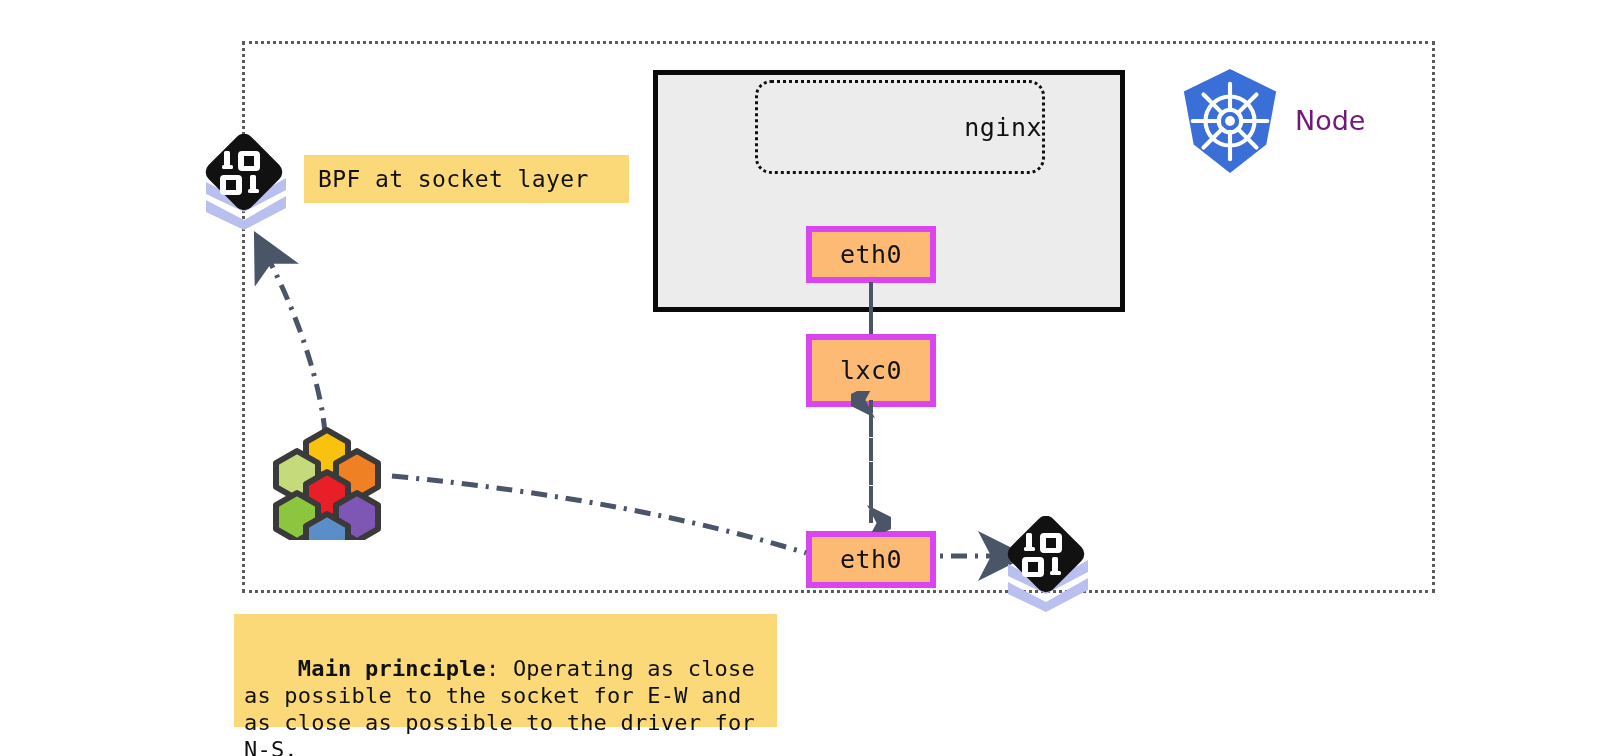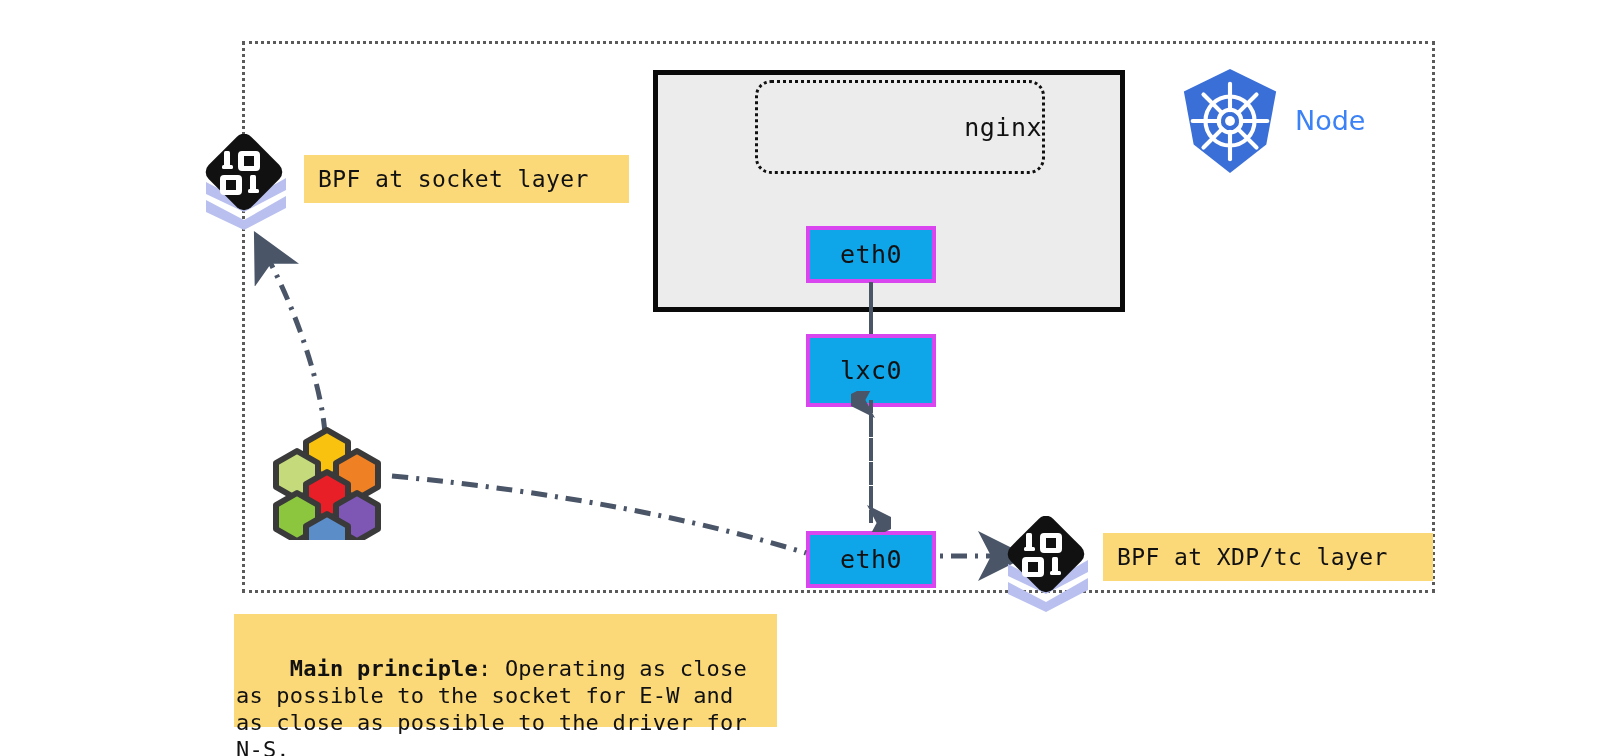--- a/index.html
+++ b/index.html
@@ -55,22 +55,22 @@
   }
   .nginx-label {
     font-size: 25px;
     color: #111111;
     letter-spacing: 0.5px;
   }
 
   
   .iface-box {
     position: absolute;
-    background: #0ea5e9;
-    border: 4px solid #d946ef;
+    background: #fdba74;
+    border: 6px solid #d946ef;
     box-sizing: border-box;
     display: flex;
     align-items: center;
     justify-content: center;
     font-size: 25px;
     color: #111111;
     letter-spacing: 0.5px;
   }
   #iface-eth0-pod { left: 806px; top: 226px; width: 130px; height: 57px; }
   #iface-lxc0     { left: 806px; top: 334px; width: 130px; height: 73px; }
@@ -122,36 +122,36 @@
 
   .principle-box {
     position: absolute;
     left: 234px;
     top: 614px;
     width: 543px;
     height: 113px;
     background: #fbd978;
     color: #111111;
     box-sizing: border-box;
-    padding: 14px 14px 0 2px;
+    padding: 14px 14px 0 10px;
     font-size: 22px;
     line-height: 27px;
     letter-spacing: 0.2px;
     white-space: pre-wrap;
   }
   .principle-box b { font-weight: bold; }
 
   
   .node-label {
     position: absolute;
     left: 1295px;
     top: 105px;
     font-family: "DejaVu Sans", sans-serif;
     font-size: 27px;
-    color: #3b82f6;
+    color: #701a75;
   }
   .k8s-logo {
     position: absolute;
     left: 1176px;
     top: 66px;
     width: 108px;
     height: 110px;
   }
 
   
@@ -282,19 +282,18 @@
           <path d="M10,33 h14 a4,4 0 0 1 4,4 v12 a4,4 0 0 1 -4,4 h-14 a4,4 0 0 1 -4,-4 v-12 a4,4 0 0 1 4,-4 z
                    M12,38 v10 h10 v-10 z" fill-rule="evenodd"></path>
           <rect x="36" y="33" width="6" height="17" rx="1.5"></rect>
           <rect x="34" y="47" width="11" height="4" rx="1.5"></rect>
         </g>
       </g>
     </svg>
   </div>
 
   <div class="callout" id="callout-socket">BPF at socket layer</div>
-  <div class="callout" id="callout-xdp">BPF at XDP/tc layer</div>
 
   <div class="principle-box">
     <b>Main principle</b><span>: </span><span>Operating as close as possible to the socket for E-W and as close as possible to the driver for N-S.</span>
   </div>
 
 </div>
 
 </body></html>

